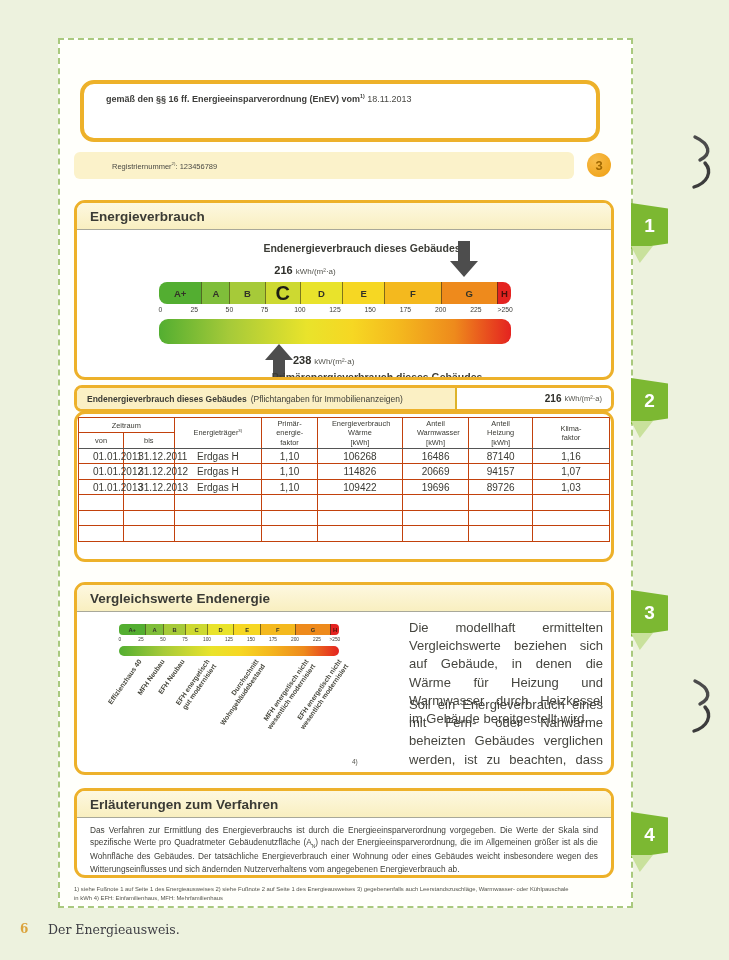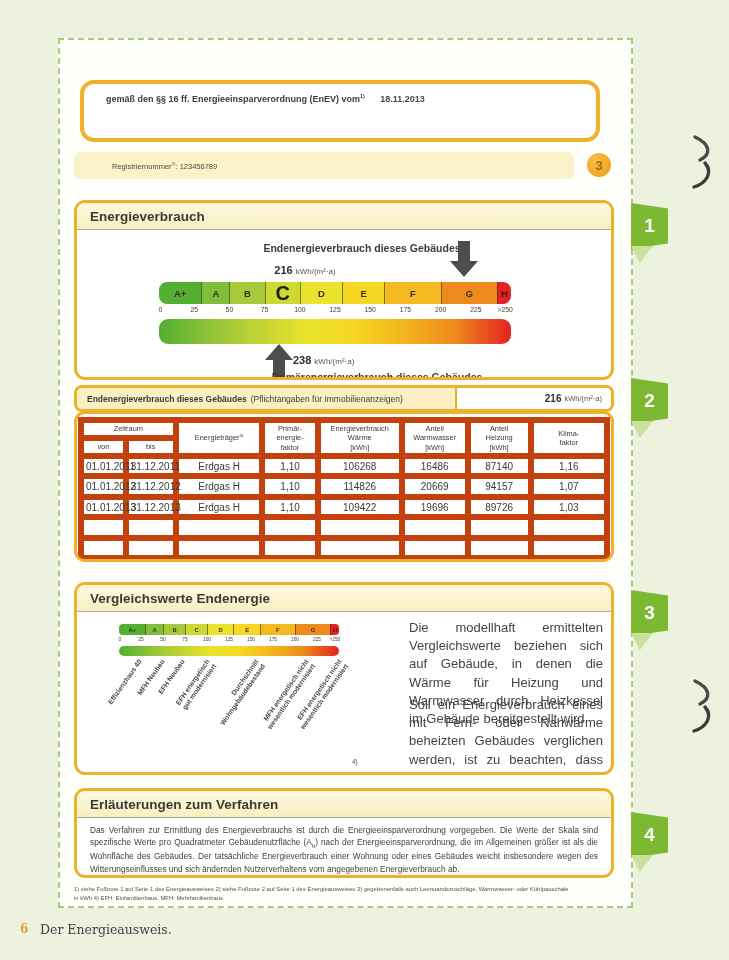--- a/index.html
+++ b/index.html
@@ -17,21 +17,21 @@
   
   .titlebox{
     position:absolute;left:20px;top:40px;width:520px;height:62px;
     border:4px solid #edb12a;border-radius:14px;box-sizing:border-box;
     background:#fff;padding:6px 0 0 22px;
   }
   .titlerow{display:flex;align-items:baseline;gap:8px;}
   .doc-title{font-size:30px;font-weight:bold;letter-spacing:-0.5px;color:#3d3d3a;line-height:1;}
   .doc-title-for{font-size:10.5px;font-weight:bold;color:#3d3d3a;}
   .lawline{margin-top:3px;font-size:9px;font-weight:bold;color:#3d3d3a;}
-  .lawline .date{font-weight:bold;margin-left:13px;color:#4a4a46;}
+  .lawline .date{font-weight:normal;margin-left:0;color:#4a4a46;}
   sup{font-size:58%;}
   
   .topbar{
     position:absolute;left:14px;top:112px;width:500px;height:27px;
     background:#fbf2ca;border-radius:6px;display:flex;align-items:center;
     padding:0 10px;box-sizing:border-box;
   }
   .topbar .tb-title{font-size:13.5px;font-weight:bold;color:#3b3b35;}
   .topbar .tb-reg{margin-left:28px;font-size:7.5px;color:#4a4a44;}
   .badge{
@@ -89,22 +89,22 @@
   }
   .mr-left{flex:1;background:#fbf0c4;display:flex;align-items:center;padding-left:10px;
     font-size:8.5px;color:#3c3c36;white-space:nowrap;}
   .mr-left b{margin-right:4px;}
   .mr-right{width:145px;background:#fff;border-left:2px solid #ddb32a;
     display:flex;align-items:center;justify-content:flex-end;padding-right:9px;
     font-size:7.5px;color:#55554e;}
   .mr-right b{font-size:10px;color:#2f2f2a;margin-right:3px;}
   
   table.ctable{border-collapse:collapse;width:532px;margin:3px auto 0 auto;table-layout:fixed;}
-  .ctable th,.ctable td{border:6px solid #c2410c;font-weight:normal;color:#3a3a34;
-    text-align:center;vertical-align:middle;padding:1px 2px;}
+  .ctable th,.ctable td{border:1px solid #c2410c;font-weight:normal;color:#3a3a34;
+    text-align:center;vertical-align:middle;padding:1px 14px;}
   .ctable th{font-size:7.4px;line-height:1.25;}
   .ctable td{font-size:10px;height:12.5px;}
   .ctable .hdr-bottom{border-bottom:1.5px solid #555;}
   .prewrap{white-space:pre-line;}
   
   .cmp-body{position:relative;height:163px;}
   .minibar{position:absolute;left:42px;top:12px;width:220px;height:11px;display:flex;}
   .minibar .band{border-radius:0;}
   .minibar .band:first-child{border-radius:4px 0 0 4px;}
   .minibar .band:last-child{border-radius:0 4px 4px 0;}
@@ -125,21 +125,21 @@
   .cmp-p1{top:7px;} .cmp-p2{top:84px;}
   
   .exp-text{padding:6px 13px 0 13px;font-size:8.3px;line-height:1.5;color:#3f3f39;text-align:justify;}
   sub{font-size:58%;}
   
   .footnotes{position:absolute;left:14px;top:845px;width:545px;font-size:5.9px;line-height:1.55;
     color:#55554e;white-space:pre-line;}
   .page-footer{position:absolute;left:0;top:922px;width:729px;}
   .pf-num{position:absolute;left:20px;top:0;font-size:12px;font-weight:bold;color:#dba33c;
     font-family:"DejaVu Serif", serif;}
-  .pf-text{position:absolute;left:40px;top:0;font-size:12.5px;color:#3e3e44;
+  .pf-text{position:absolute;left:48px;top:0;font-size:12.5px;color:#3e3e44;
     font-family:"DejaVu Serif", serif;}
   
   .tab{position:absolute;left:631px;width:37px;height:46px;background:#7cb832;
     display:flex;align-items:center;justify-content:center;
     clip-path:polygon(0 0,100% 12%,100% 88%,0 100%);
     color:#fff;font-size:19px;font-weight:bold;}
   .fold{position:absolute;left:631px;width:22px;height:17px;background:#c9e19c;
     clip-path:polygon(0 0,100% 0,40% 100%);}
   
   .ring{position:absolute;}

